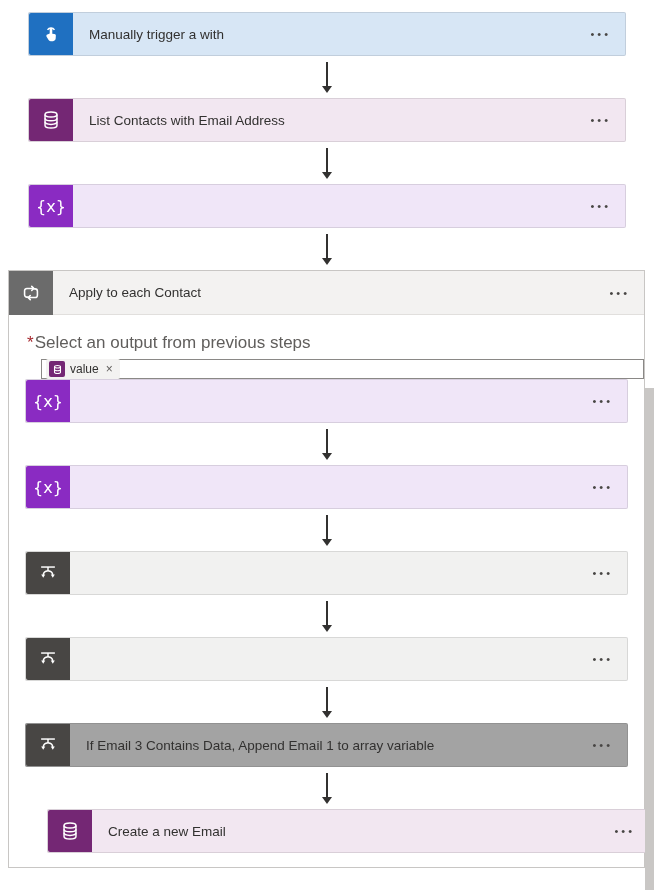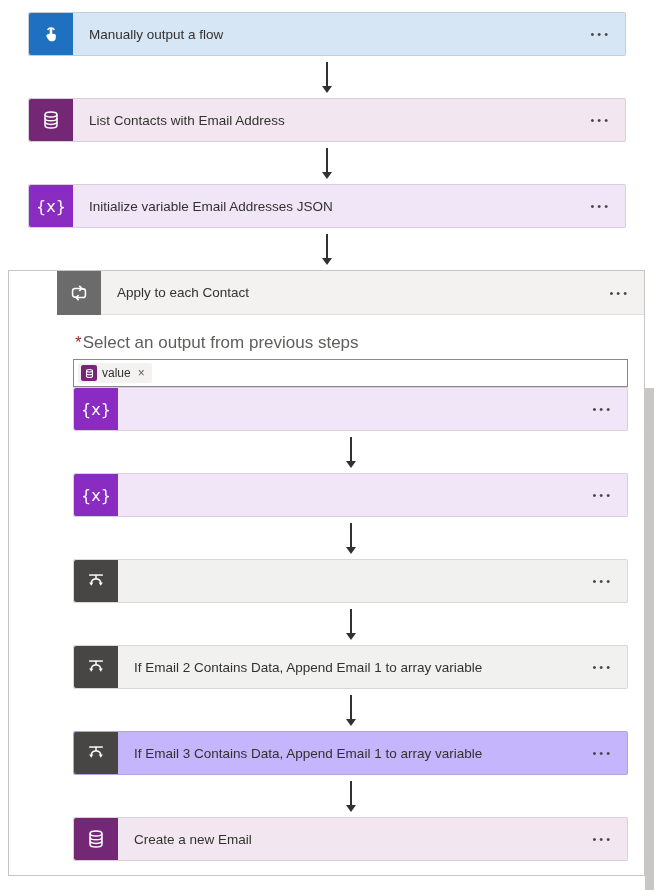--- a/index.html
+++ b/index.html
@@ -68,21 +68,20 @@
     border-right: 5px solid transparent;
     border-top: 7px solid #323130;
   }
 
   
   .scope {
     width: 637px;
     margin-left: 8px;
     border: 1px solid #c8c6c4;
     background: #ffffff;
-    padding-left: 48px;
   }
   .scope-header {
     height: 44px;
     display: flex;
     align-items: center;
     background: #f3f2f1;
     border-bottom: 1px solid #e1dfdd;
     cursor: pointer;
   }
   .scope-header .icon-sq { height: 44px; border-radius: 0; }
@@ -90,27 +89,28 @@
 
   .field-label {
     font-size: 17px;
     color: #605e5c;
     margin: 2px 0 6px 2px;
   }
   .field-label .req { color: #a4262c; margin-right: 1px; }
 
   .token-input {
     width: 100%;
-    height: 28px;
+    height: 20px;
     border: 1px solid #8a8886;
     background: #ffffff;
     display: flex;
     align-items: center;
     padding-left: 4px;
     cursor: text;
+    margin-left: 16px;
   }
   .token {
     display: inline-flex;
     align-items: center;
     gap: 5px;
     background: #f3f2f1;
     border-radius: 2px;
     padding: 2px 7px 2px 3px;
     font-size: 12px;
     color: #323130;
@@ -143,21 +143,21 @@
   <div class="top-pad"></div>
 
   <div class="card" style="background-color: rgb(215, 230, 245);">
     <div class="icon-sq" style="background-color: rgb(31, 112, 193);">
       <svg viewBox="0 0 24 24" width="22" height="22" aria-hidden="true">
         <path d="M8.2 7.6a4.4 4.4 0 0 1 7.6 0" fill="none" stroke="#fff" stroke-width="1.5"></path>
         <rect x="10.6" y="5.2" width="2.8" height="10" rx="1.4" fill="#fff"></rect>
         <path d="M8 12.5c-1 .3-1.4 1.5-.8 2.5l2 3.4c.5.9 1.4 1.4 2.4 1.4h2.6c1.6 0 2.8-1.2 2.9-2.8l.2-3.1c.1-1-.6-1.8-1.6-1.9l-5-.6z" fill="#fff"></path>
       </svg>
     </div>
-    <span class="card-label">Manually output a flow</span>
+    <span class="card-label">Manually trigger a with</span>
     <span class="menu">•••</span>
   </div>
 
   <div class="arrow">
       <div class="line"></div>
       <div class="head"></div>
     </div>
 
   <div class="card" style="background-color: rgb(242, 231, 241);">
     <div class="icon-sq" style="background-color: rgb(116, 39, 116);">
@@ -174,21 +174,20 @@
 
   <div class="arrow">
       <div class="line"></div>
       <div class="head"></div>
     </div>
 
   <div class="card" style="background-color: rgb(240, 230, 248);">
     <div class="icon-sq" style="background-color: rgb(138, 43, 194);">
       <span class="var-glyph">{x}</span>
     </div>
-    <span class="card-label">Initialize variable Email Addresses JSON</span>
     <span class="menu">•••</span>
   </div>
 
   <div class="arrow">
       <div class="line"></div>
       <div class="head"></div>
     </div>
 
   <div class="scope">
     <div class="scope-header" style="background-color: rgb(243, 242, 241);">
@@ -274,30 +273,29 @@
             <g stroke="#fff" stroke-width="1.6" fill="none">
               <path d="M4.5 5.5h15"></path>
               <path d="M12 5.5v4"></path>
               <path d="M12 9.5c-3.5.4-5 2-5.2 4.6"></path>
               <path d="M12 9.5c3.5.4 5 2 5.2 4.6"></path>
             </g>
             <path d="M4.6 13.6h4.4L6.8 17.2z" fill="#fff"></path>
             <path d="M15 13.6h4.4L17.2 17.2z" fill="#fff"></path>
           </svg>
         </div>
-        <span class="card-label">If Email 2 Contains Data, Append Email 1 to array variable</span>
-        <span class="menu">•••</span>
-      </div>
-
-      <div class="arrow">
-          <div class="line"></div>
-          <div class="head"></div>
-        </div>
-
-      <div class="card" style="background-color: #c4b5fd; text-align: center;">
+        <span class="menu">•••</span>
+      </div>
+
+      <div class="arrow">
+          <div class="line"></div>
+          <div class="head"></div>
+        </div>
+
+      <div class="card" style="background-color: #a3a3a3; text-align: center;">
         <div class="icon-sq" style="background-color: rgb(72, 70, 68);">
           <svg viewBox="0 0 24 24" width="22" height="22" aria-hidden="true">
             <g stroke="#fff" stroke-width="1.6" fill="none">
               <path d="M4.5 5.5h15"></path>
               <path d="M12 5.5v4"></path>
               <path d="M12 9.5c-3.5.4-5 2-5.2 4.6"></path>
               <path d="M12 9.5c3.5.4 5 2 5.2 4.6"></path>
             </g>
             <path d="M4.6 13.6h4.4L6.8 17.2z" fill="#fff"></path>
             <path d="M15 13.6h4.4L17.2 17.2z" fill="#fff"></path>
@@ -305,21 +303,21 @@
         </div>
         <span class="card-label">If Email 3 Contains Data, Append Email 1 to array variable</span>
         <span class="menu">•••</span>
       </div>
 
       <div class="arrow">
           <div class="line"></div>
           <div class="head"></div>
         </div>
 
-      <div class="card" style="background-color: rgb(242, 231, 241);">
+      <div class="card" style="background-color: rgb(242, 231, 241); margin-left: 22px;">
         <div class="icon-sq" style="background-color: rgb(116, 39, 116);">
           <svg viewBox="0 0 24 24" width="22" height="22" fill="none" stroke="#fff" stroke-width="1.6" aria-hidden="true">
             <ellipse cx="12" cy="6" rx="6.5" ry="2.8"></ellipse>
             <path d="M5.5 6v12c0 1.55 2.9 2.8 6.5 2.8s6.5-1.25 6.5-2.8V6"></path>
             <path d="M5.5 10c0 1.55 2.9 2.8 6.5 2.8s6.5-1.25 6.5-2.8"></path>
             <path d="M5.5 14c0 1.55 2.9 2.8 6.5 2.8s6.5-1.25 6.5-2.8"></path>
           </svg>
         </div>
         <span class="card-label">Create a new Email</span>
         <span class="menu">•••</span>

